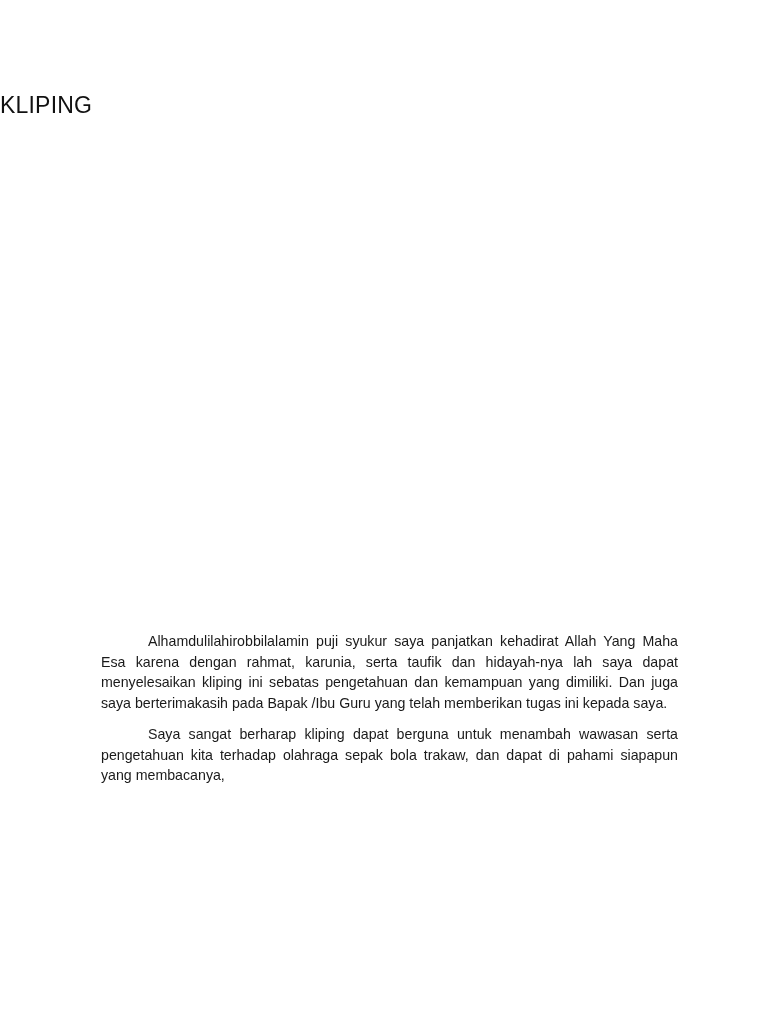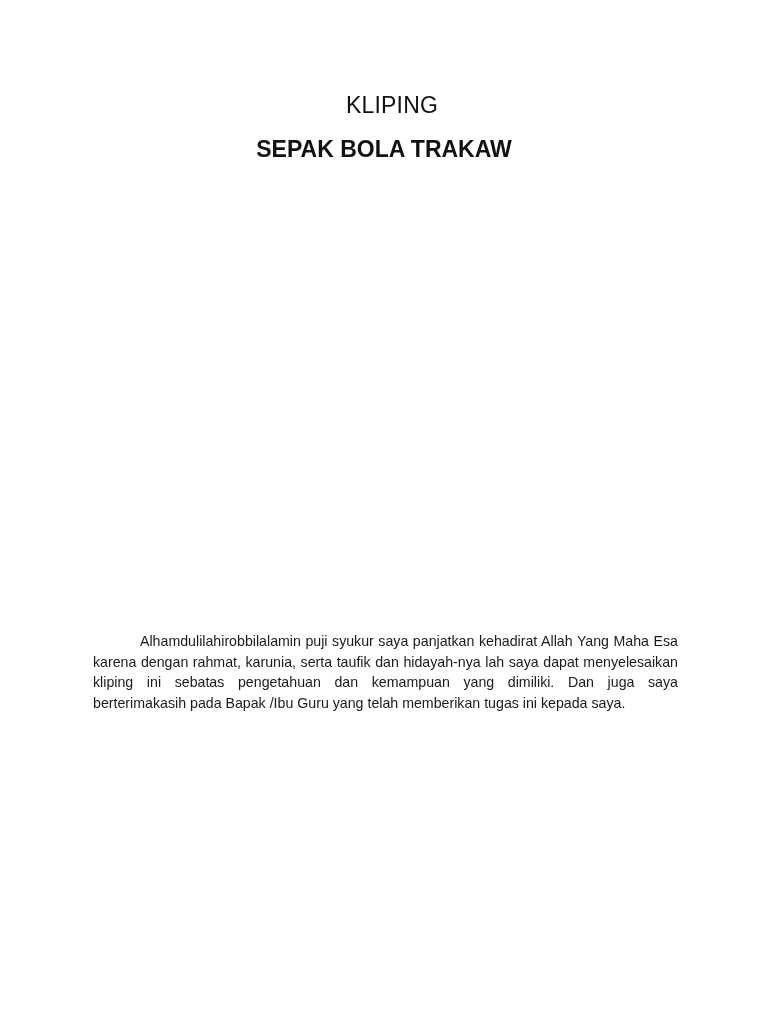--- a/index.html
+++ b/index.html
@@ -18,26 +18,25 @@
     .page {
       position: absolute;
       left: 0; top: 0;
       width: 768px; height: 1024px;
       background: #ffffff;
     }
     .title-1 {
       position: absolute;
       left: 0; right: 0;
       top: 92px;
-      text-align: center;
+      text-align: left;
       font-size: 23px;
       font-weight: normal;
       letter-spacing: 0.2px;
       color: #111;
-      padding-left: 16px;
     }
     .title-2 {
       position: absolute;
       left: 0; right: 0;
       top: 136px;
       text-align: center;
       font-size: 23px;
       font-weight: bold;
       color: #111;
     }
@@ -53,29 +52,29 @@
     .body-text {
       position: absolute;
       left: 89px;
       width: 589px;
       font-size: 14.2px;
       line-height: 20.5px;
       text-align: justify;
       color: #1a1a1a;
     }
     .body-text p {
-      margin: 0 0 11px 4px;
+      margin: 0 0 11px 12px;
       text-indent: 47px;
     }
     .p1 { top: 631px; }
   </style>
 </head>
 <body>
 
 <div class="page">
   <div class="title-1">KLIPING</div>
-  <div class="title-2">SEPAK BOLA TRAKAW</div>
 
 
   <div class="body-text p1">
     <p>Alhamdulilahirobbilalamin puji syukur saya panjatkan kehadirat Allah Yang Maha Esa karena dengan rahmat, karunia, serta taufik dan hidayah-nya lah saya dapat menyelesaikan kliping ini sebatas pengetahuan dan kemampuan yang dimiliki. Dan juga saya berterimakasih pada Bapak /Ibu Guru yang telah memberikan tugas ini kepada saya.</p>
+    <p>Saya sangat berharap kliping dapat berguna untuk menambah wawasan serta pengetahuan kita terhadap olahraga sepak bola trakaw, dan dapat di pahami siapapun yang membacanya,</p>
   </div>
 </div>
 
 </body></html>

